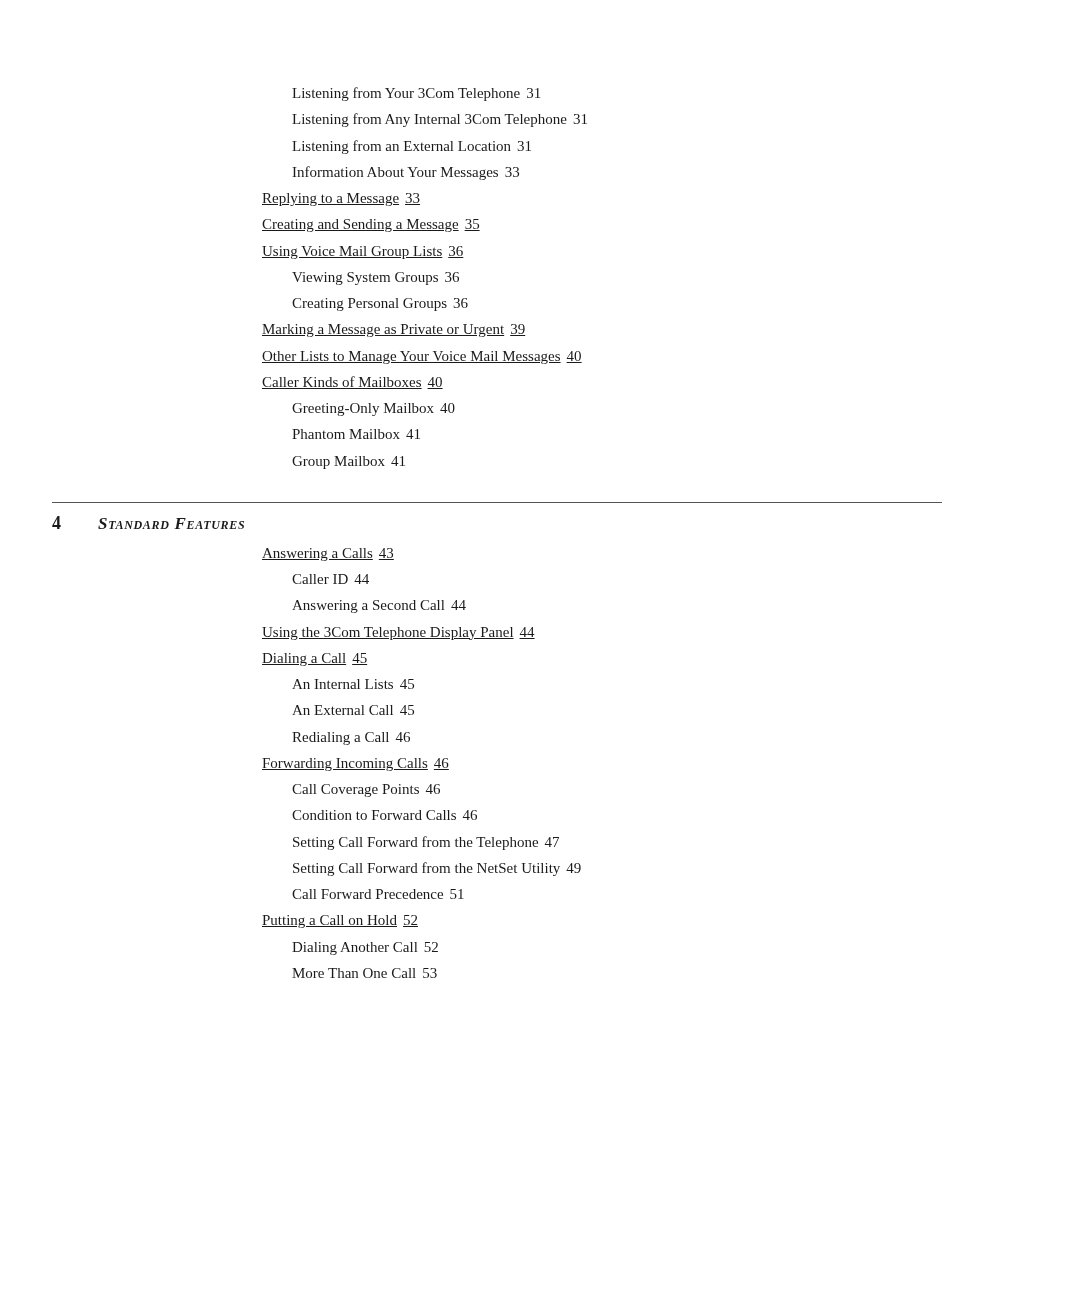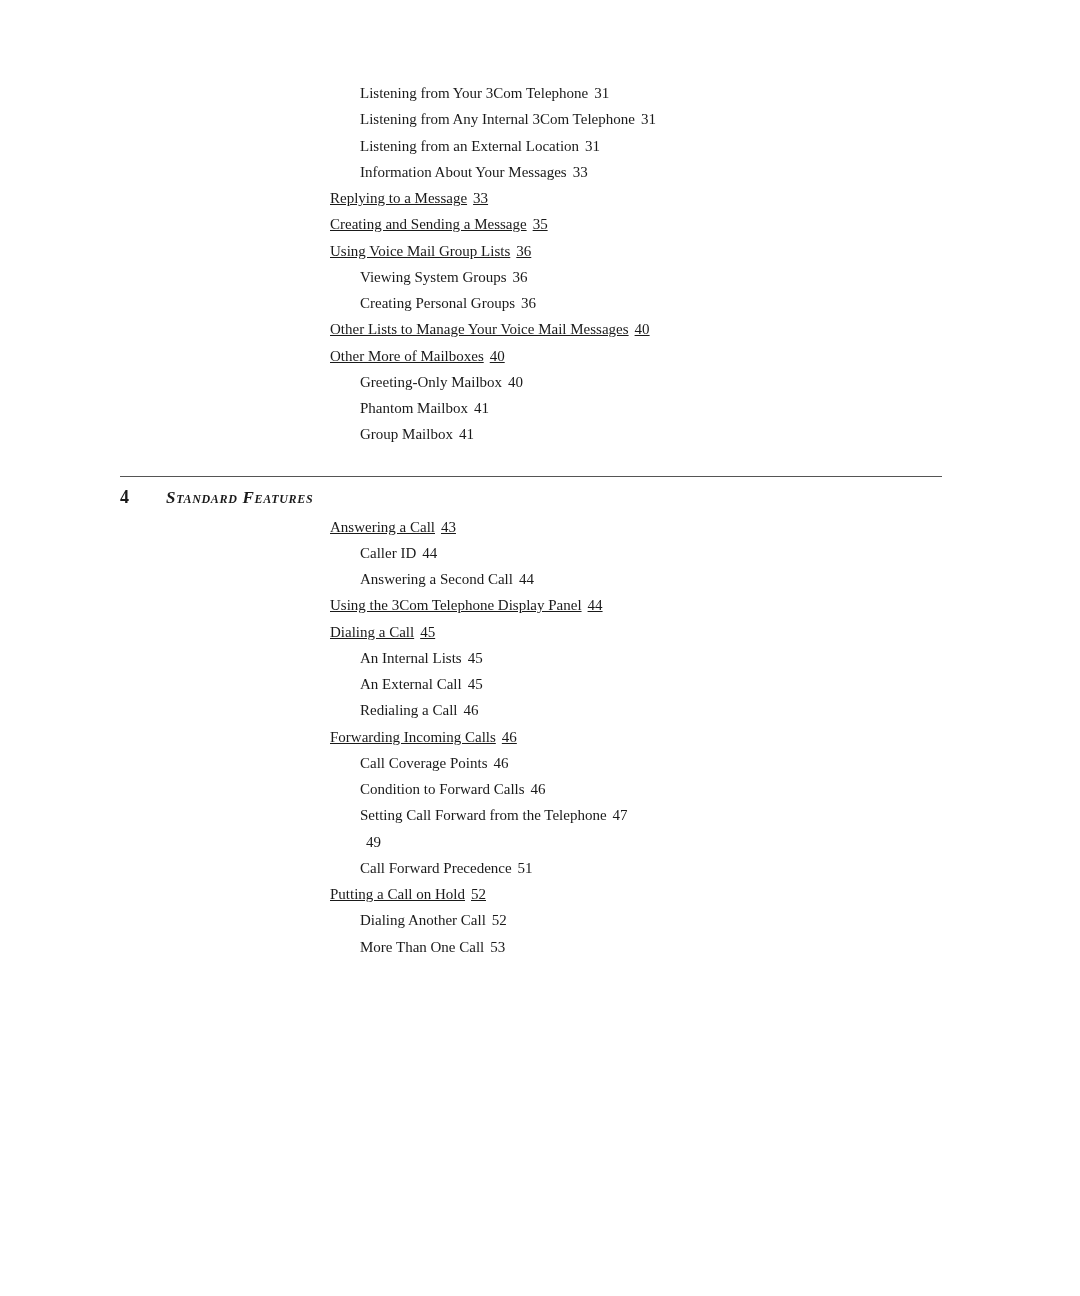--- a/index.html
+++ b/index.html
@@ -15,21 +15,21 @@
       color: #1a1a1a;
       width: 1080px;
       min-height: 1296px;
       position: relative;
     }
 
     .page {
       width: 1022px;
       min-height: 1296px;
       background: #ffffff;
-      padding: 60px 80px 60px 120px;
+      padding: 60px 80px 60px 52px;
       position: relative;
     }
 
     .page-number {
       position: absolute;
       top: 48px;
       left: 60px;
       font-size: 15px;
       font-weight: bold;
       font-family: 'Times New Roman', Times, serif;
@@ -141,25 +141,29 @@
         </div>
         <div class="toc-entry indent-2">
           <span class="label">Viewing System Groups</span>
           <span class="page-num">36</span>
         </div>
         <div class="toc-entry indent-2">
           <span class="label">Creating Personal Groups</span>
           <span class="page-num">36</span>
         </div>
         <div class="toc-entry indent-1">
+          <span class="label">Marking a Message as Private or Urgent</span>
+          <span class="page-num">39</span>
+        </div>
+        <div class="toc-entry indent-1">
           <span class="label">Other Lists to Manage Your Voice Mail Messages</span>
           <span class="page-num">40</span>
         </div>
         <div class="toc-entry indent-1">
-          <span class="label">Other More of Mailboxes</span>
+          <span class="label">Caller Kinds of Mailboxes</span>
           <span class="page-num">40</span>
         </div>
         <div class="toc-entry indent-2">
           <span class="label">Greeting-Only Mailbox</span>
           <span class="page-num">40</span>
         </div>
         <div class="toc-entry indent-2">
           <span class="label">Phantom Mailbox</span>
           <span class="page-num">41</span>
         </div>
@@ -168,21 +172,21 @@
           <span class="page-num">41</span>
         </div>
       </div>
       <hr class="chapter-divider">
       <div class="chapter-heading">
         <span class="chapter-number">4</span>
         <span class="chapter-title">Standard Features</span>
       </div>
       <div class="chapter-toc">
         <div class="toc-entry indent-1">
-          <span class="label">Answering a Call</span>
+          <span class="label">Answering a Calls</span>
           <span class="page-num">43</span>
         </div>
         <div class="toc-entry indent-2">
           <span class="label">Caller ID</span>
           <span class="page-num">44</span>
         </div>
         <div class="toc-entry indent-2">
           <span class="label">Answering a Second Call</span>
           <span class="page-num">44</span>
         </div>
@@ -216,20 +220,21 @@
         </div>
         <div class="toc-entry indent-2">
           <span class="label">Condition to Forward Calls</span>
           <span class="page-num">46</span>
         </div>
         <div class="toc-entry indent-2">
           <span class="label">Setting Call Forward from the Telephone</span>
           <span class="page-num">47</span>
         </div>
         <div class="toc-entry indent-2">
+          <span class="label">Setting Call Forward from the NetSet Utility</span>
           <span class="page-num">49</span>
         </div>
         <div class="toc-entry indent-2">
           <span class="label">Call Forward Precedence</span>
           <span class="page-num">51</span>
         </div>
         <div class="toc-entry indent-1">
           <span class="label">Putting a Call on Hold</span>
           <span class="page-num">52</span>
         </div>

